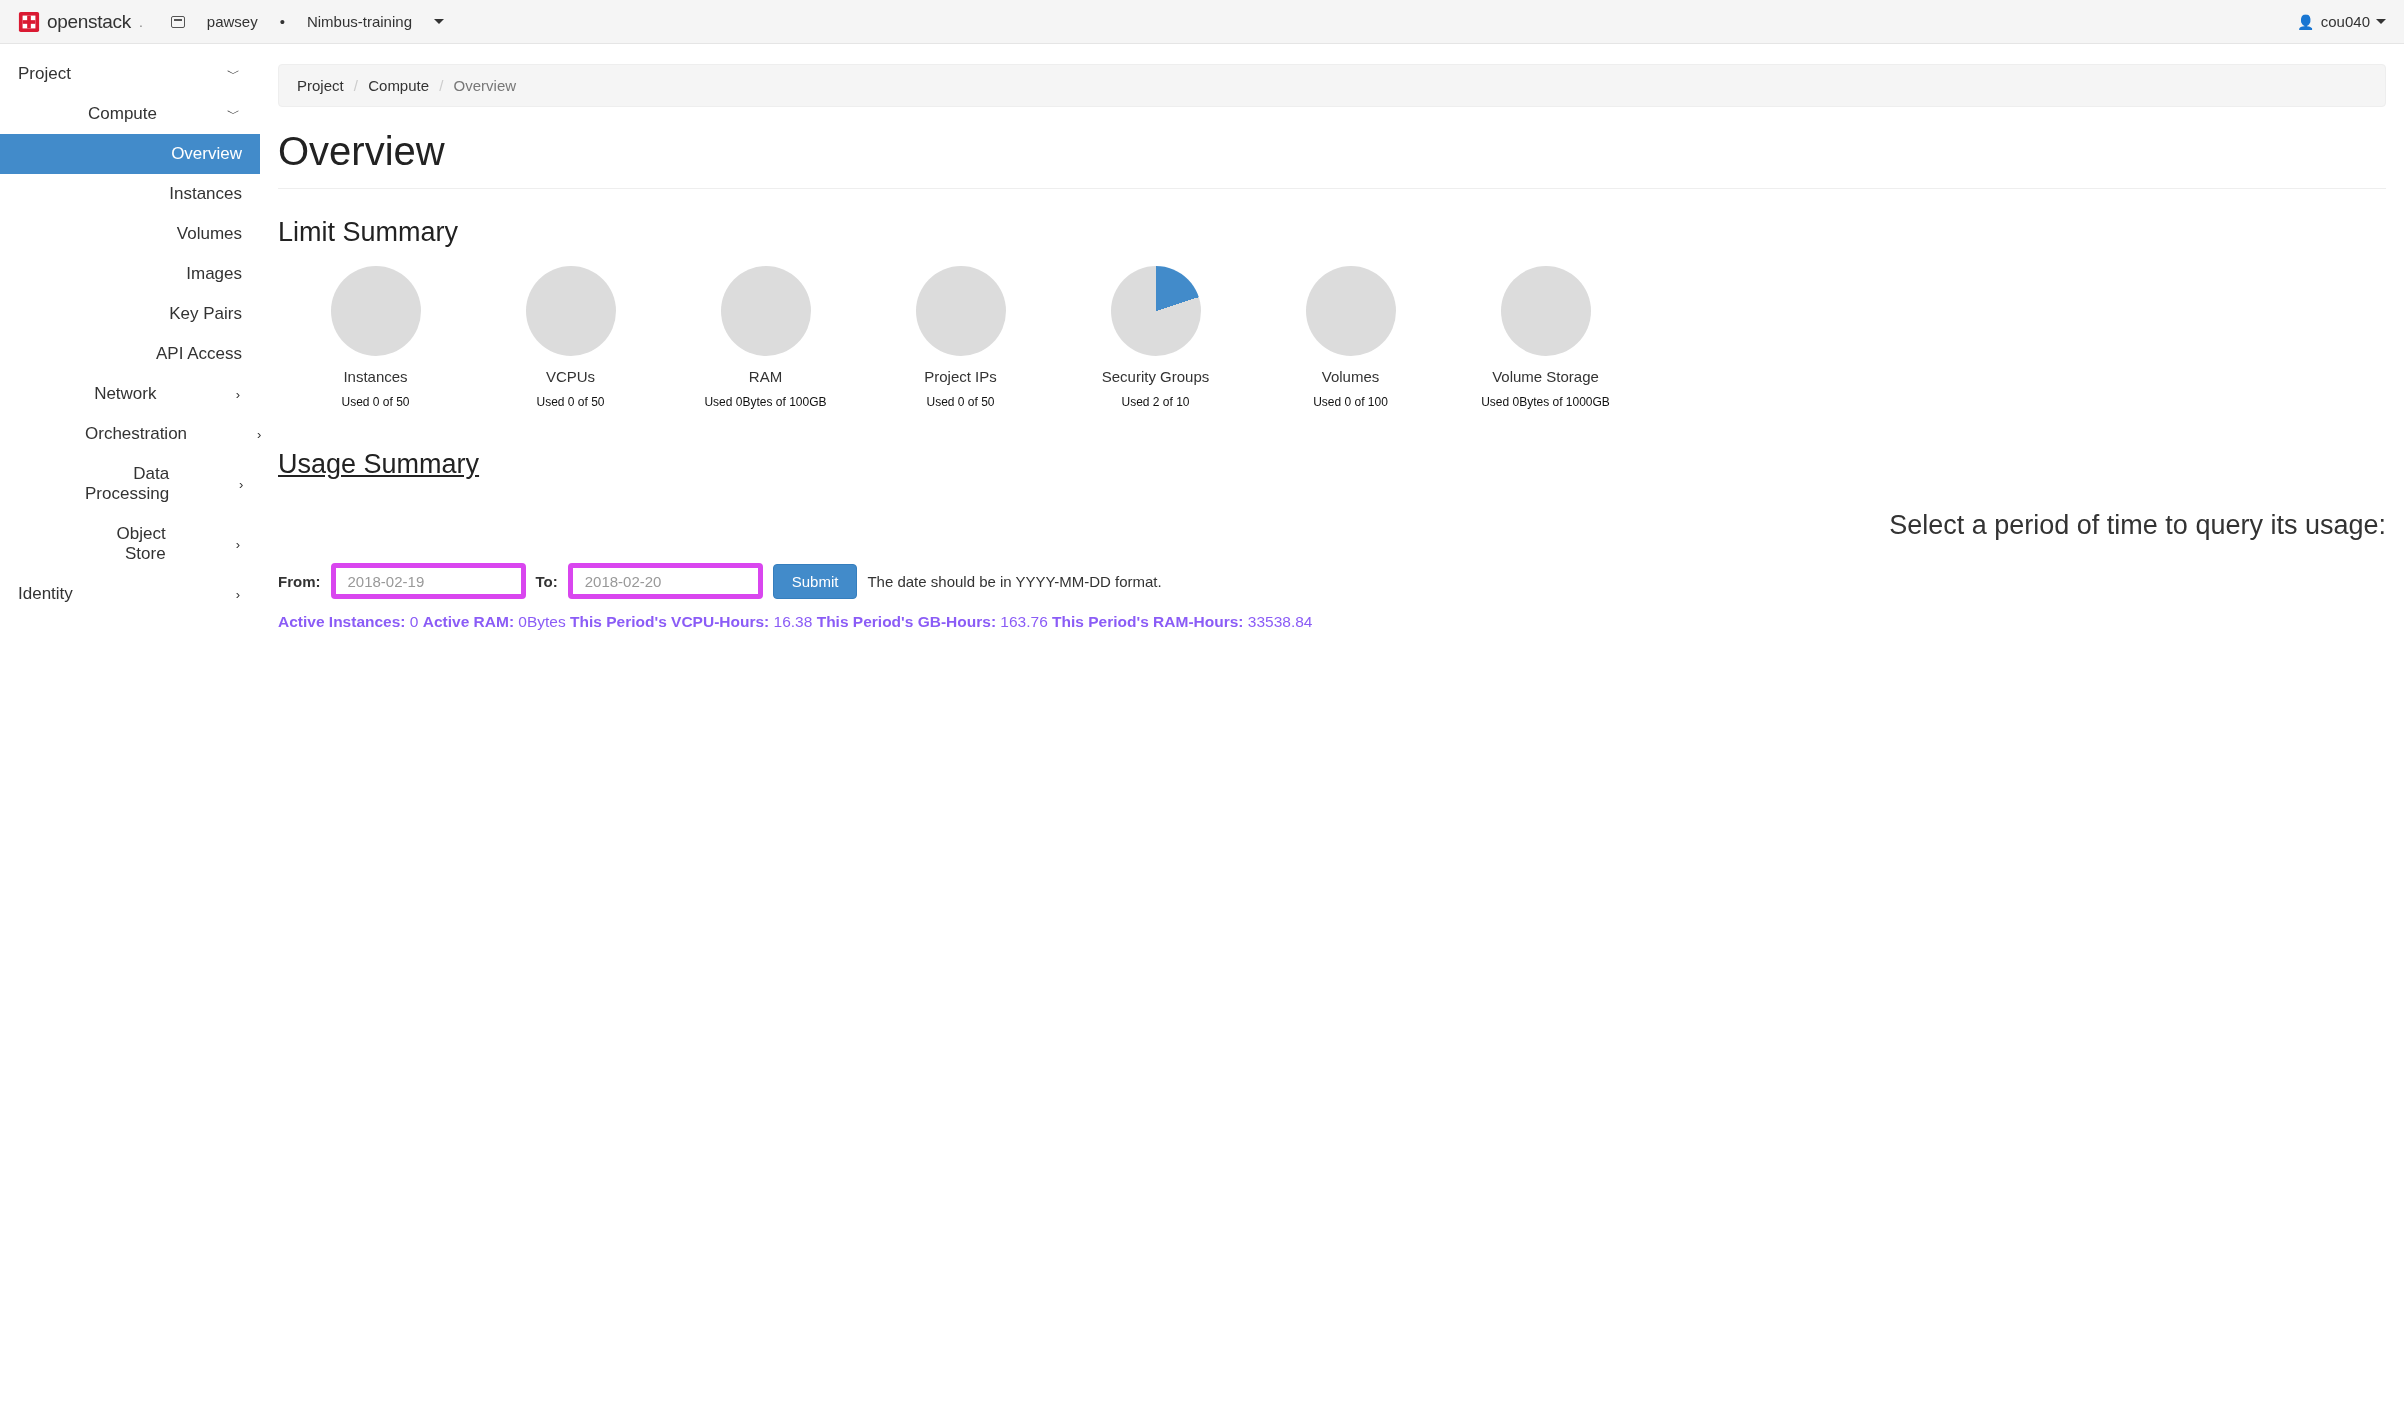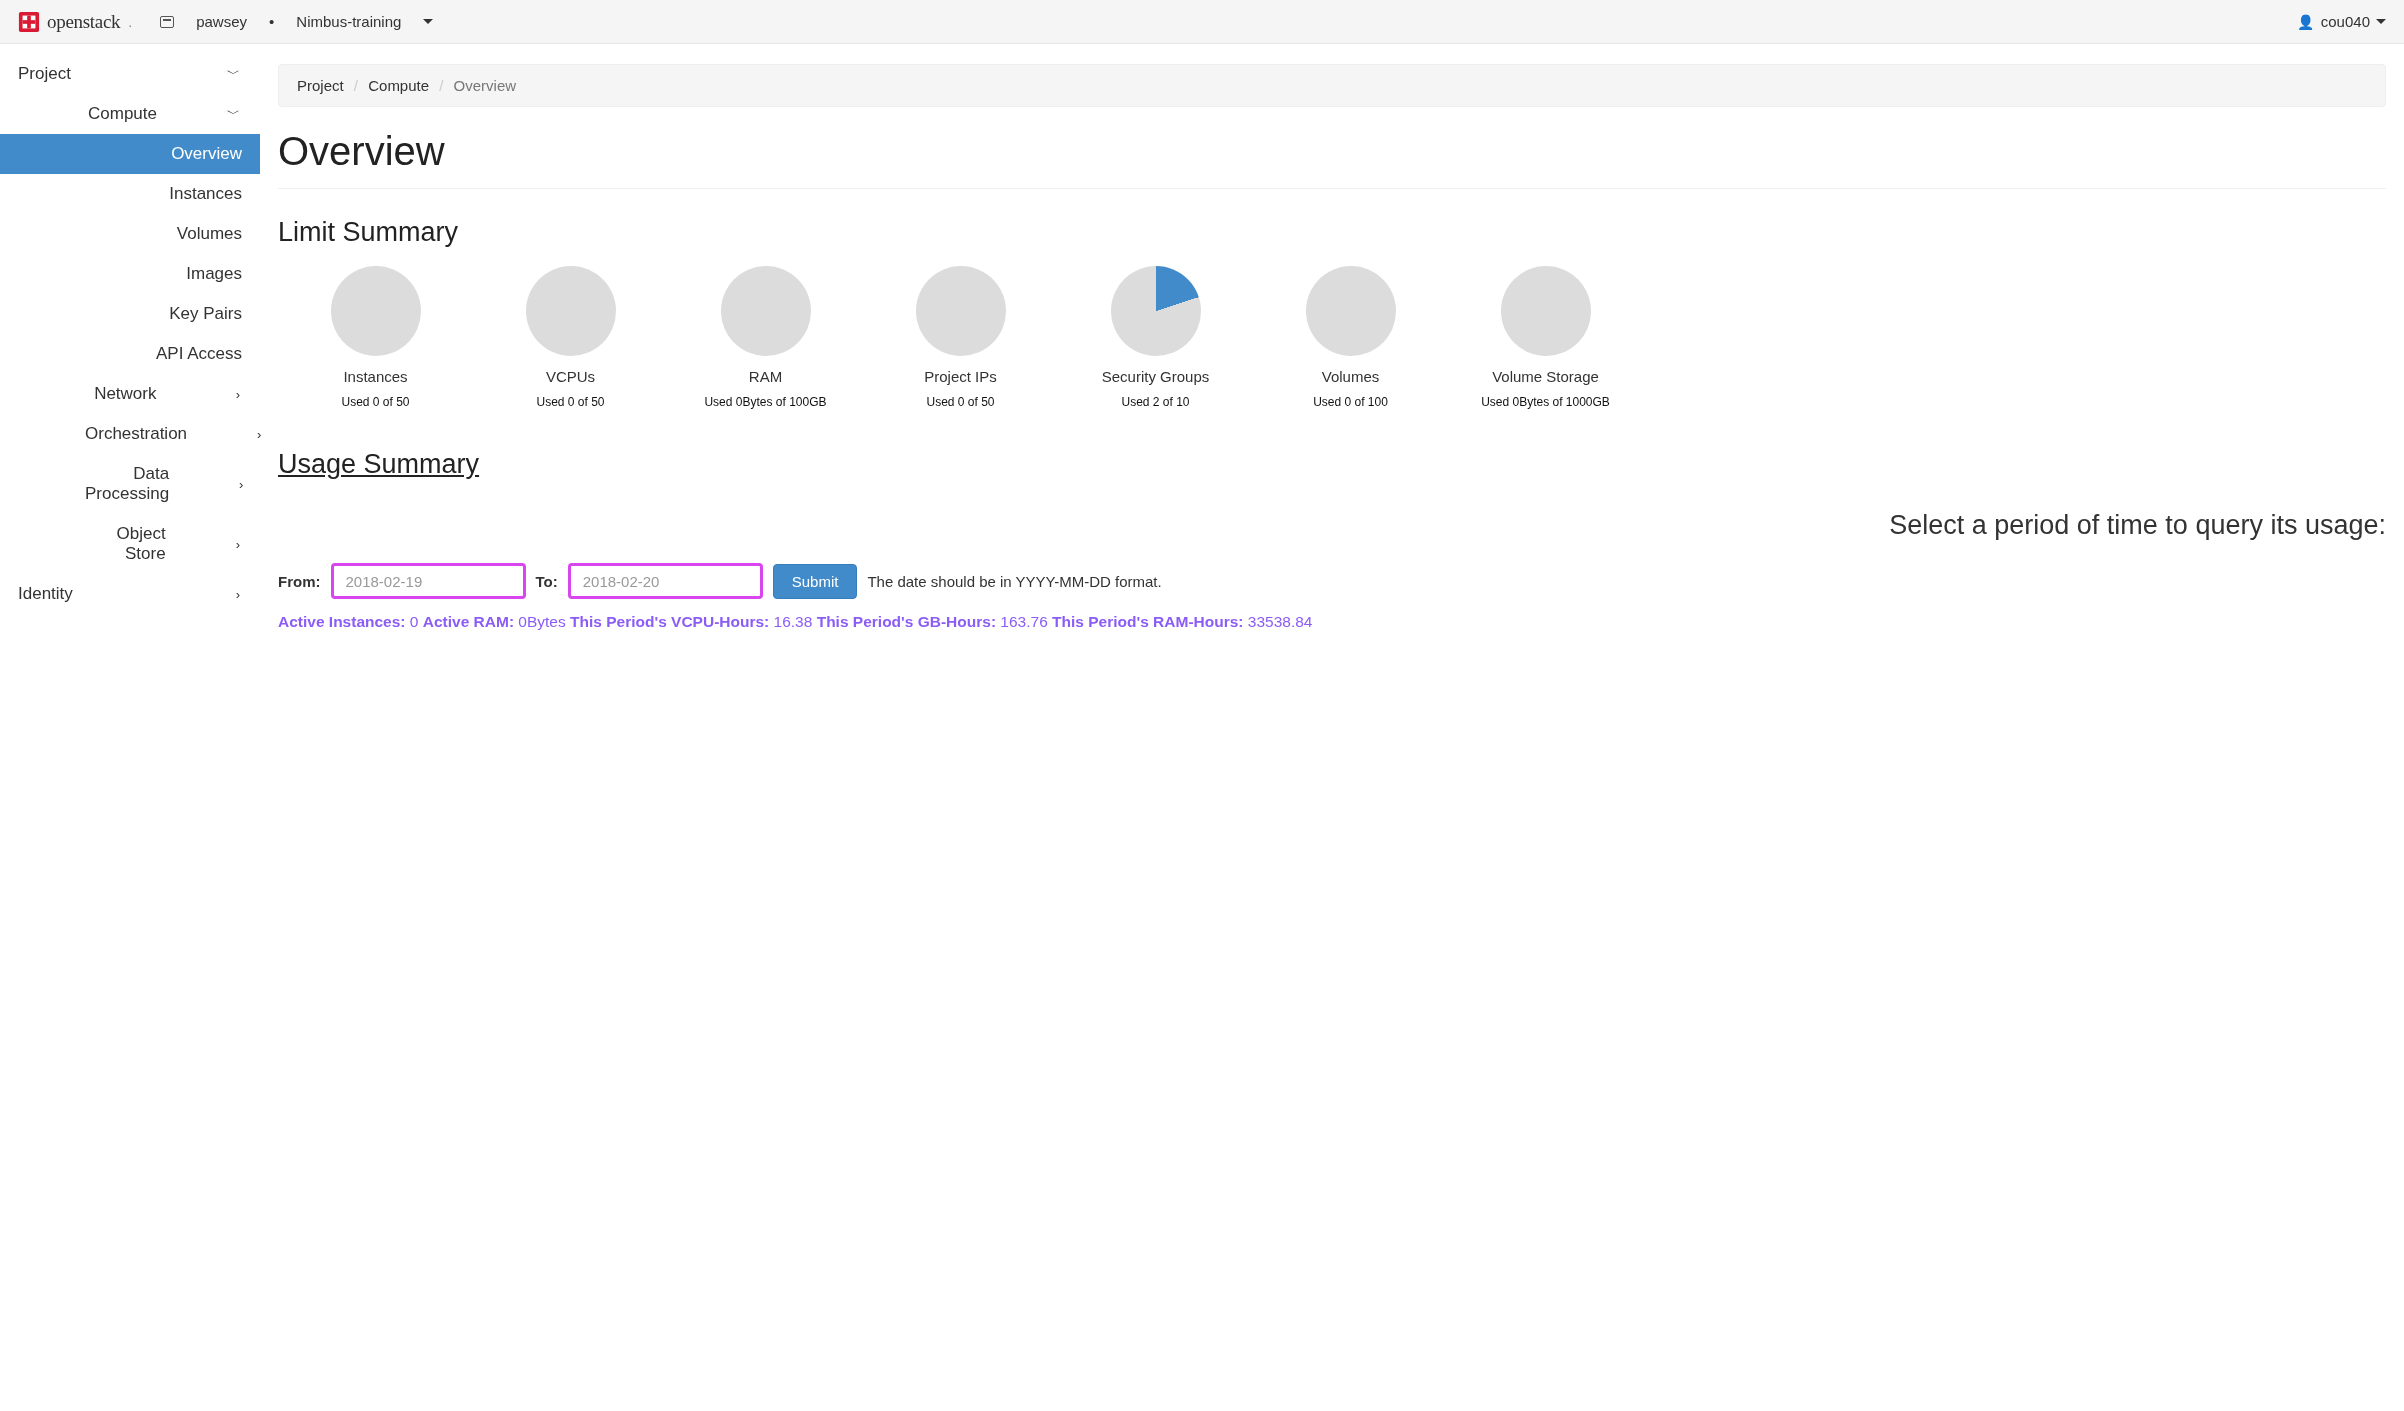--- a/index.html
+++ b/index.html
@@ -1,21 +1,21 @@
 <!DOCTYPE html>
 <html><head>
 <meta charset="utf-8">
 <style>
 * { box-sizing: border-box; margin: 0; padding: 0; }
 body { font-family: "Helvetica Neue", Helvetica, Arial, sans-serif; font-size: 14px; color: #333; background: #fff; }
 
 .topbar { height: 44px; background: #f5f5f5; border-bottom: 1px solid #e5e5e5; display: flex; align-items: center; padding: 0 18px; }
 .logo-wrap { display: flex; align-items: center; gap: 7px; }
 .logo-mark { width: 22px; height: 22px; }
-.logo-text { font-size: 19px; color: #333; font-weight: 400; letter-spacing: -0.3px; font-family: Liberation Serif, serif; }
+.logo-text { font-size: 19px; color: #333; font-weight: 400; letter-spacing: -0.3px; }
 .logo-dot { font-size: 14px; color: #888; margin-left:1px;}
 .domain-picker { margin-left: 28px; display: flex; align-items: center; gap: 22px; color: #333; font-size: 15px; cursor: pointer; }
 .domain-picker .icon-sq { width:14px; height:12px; border:1px solid #555; border-radius:2px; display:inline-block; position:relative;}
 .domain-picker .icon-sq::after{content:''; position:absolute; left:2px; top:2px; right:2px; height:2px; background:#555;}
 .caret { display:inline-block; width:0; height:0; border-left:5px solid transparent; border-right:5px solid transparent; border-top:5px solid #333; vertical-align: middle; }
 .spacer { flex: 1; }
 .user-menu { display:flex; align-items:center; gap:6px; color:#333; font-size:15px; cursor:pointer; }
 .user-icon { font-size:14px; }
 
 .layout { display:flex; }
@@ -45,21 +45,21 @@
 .limit-item { width: 195px; text-align:center; margin-bottom:20px;}
 .pie-wrap { width:90px; height:90px; margin:0 auto 12px auto; position:relative;}
 .pie { width:90px; height:90px; border-radius:50%; background:#dcdcdc; position:absolute; inset:0;}
 .limit-label { font-size:15px; color:#333; margin-bottom:10px;}
 .limit-usage { font-size:12px; font-weight:400; color:#111;}
 
 h3.q { font-size:27px; font-weight:400; margin:30px 0 22px 0;text-align:right;}
 
 .form-row { display:flex; align-items:center; gap:10px; flex-wrap:wrap; margin-bottom:14px;}
 .form-row label { font-weight:700; font-size:15px;}
-.form-row input[type=text]{ height:36px; border:3px solid #d946ef; border-radius:4px; padding:0 12px; font-size:15px; color:#999; width:195px;}
+.form-row input[type=text]{ height:36px; border:5px solid #d946ef; border-radius:4px; padding:0 12px; font-size:15px; color:#999; width:195px;}
 .btn { background:#428bca; color:#fff; border:1px solid #357ebd; padding:8px 18px; border-radius:4px; font-size:15px; cursor:pointer;}
 .hint { font-size:15px; color:#333;}
 
 .stats { font-size:15.5px; color:#8b5cf6; }
 .stats b { font-weight:700; }
 .nav .compute-sub .l3item { padding-right:18px;}
 </style>
 </head>
 <body>
 

